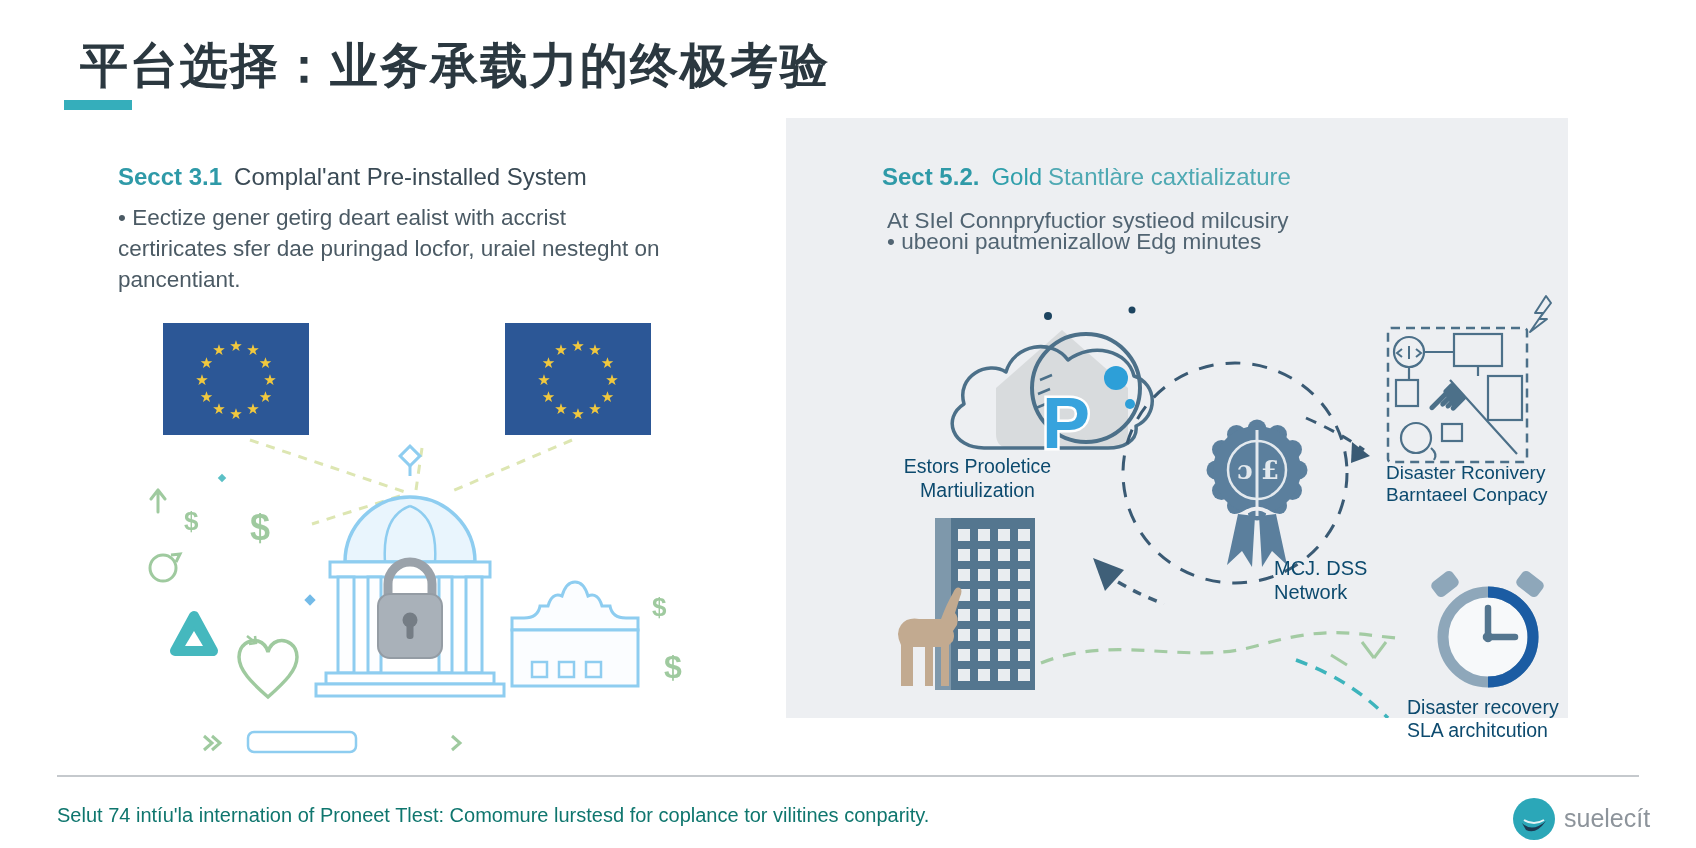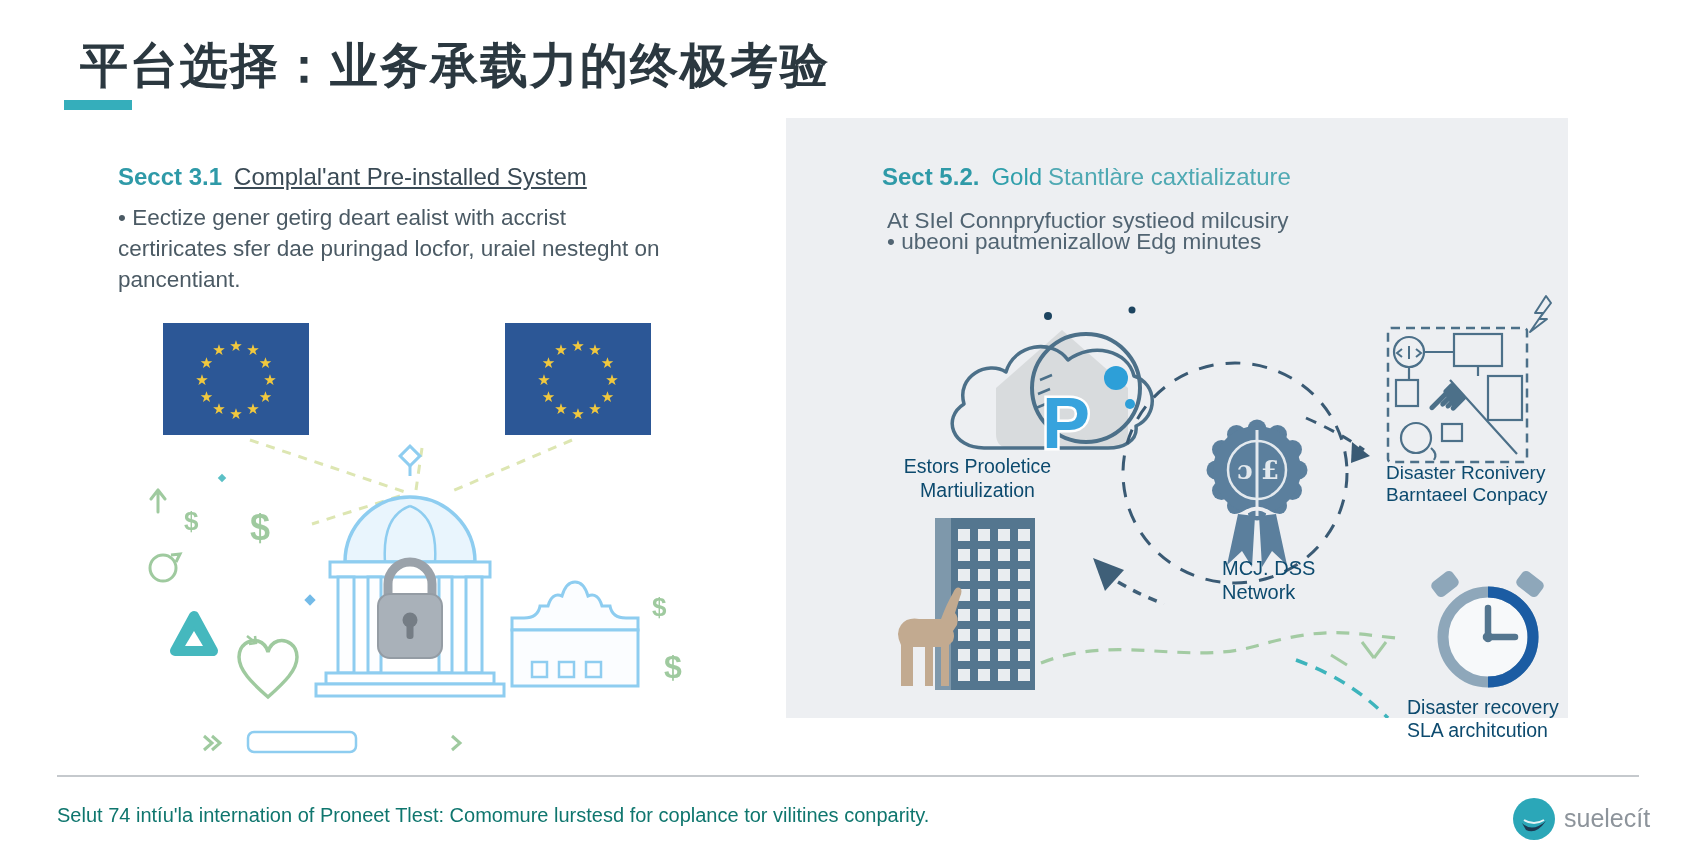--- a/index.html
+++ b/index.html
@@ -4,21 +4,21 @@
 <style>
   html,body{margin:0;padding:0;background:#888;}
   .slide{position:relative;width:1696px;height:848px;background:#ffffff;overflow:hidden;
          font-family:"Liberation Sans","DejaVu Sans",sans-serif;}
   .abs{position:absolute;}
   .title{left:80px;top:34px;font-size:48px;font-weight:800;color:#2b3840;letter-spacing:2px;margin:0;}
   .accent-bar{left:64px;top:100px;width:68px;height:10px;background:#35aebb;}
   .panel{left:786px;top:118px;width:782px;height:600px;background:#edeff2;}
   .sec-head{font-size:24px;white-space:nowrap;}
   .sec-head .num{font-weight:700;color:#2f9aa8;}
-  .sec-head .txt{font-weight:500;color:#3a4a55;margin-left:12px;text-decoration:underline;}
+  .sec-head .txt{font-weight:500;color:#3a4a55;margin-left:12px;}
   .sec-head .bold-teal{font-weight:400;color:#2f9fab;margin-left:12px;}
   .sec-head .rest-teal{font-weight:500;color:#4fa9b3;margin-left:6px;}
   .body-text{font-size:22.5px;line-height:31px;color:#4b5a64;}
   .rbody{font-size:22.5px;line-height:33px;color:#516472;white-space:nowrap;}
   .icon-label{font-size:20px;line-height:23.5px;color:#0c4a6e;white-space:pre-line;}
   .footer-line{left:57px;top:775px;width:1582px;height:2px;background:#c5c9cd;}
   .footer-text{left:57px;top:804px;font-size:20px;color:#0f766e;}
   .brand-text{left:1564px;top:804px;font-size:25px;font-weight:500;color:#8d949b;}
   svg{display:block;}
 </style>
@@ -261,21 +261,21 @@
       <rect x="-13" y="-9" width="26" height="18" rx="5" transform="translate(744,466) rotate(38)" fill="#8ea7ba"></rect>
       <circle cx="702" cy="519" r="45" stroke="#8ea7ba" stroke-width="11" fill="#f7f9fa"></circle>
       <path d="M702,474 A45,45 0 0 1 702,564" stroke="#1b5ca3" stroke-width="11" fill="none"></path>
       <path d="M702,521 L702,490 M700,519 L729,519" stroke="#54768f" stroke-width="6.5" stroke-linecap="round" fill="none"></path>
       <circle cx="702" cy="519" r="5" fill="#54768f"></circle>
     </g>
   </svg>
 
   <div class="abs icon-label" style="left:870px;top:455px;width:215px;text-align:center;font-size:19.5px;">Estors Prooletice
 Martiulization</div>
-  <div class="abs icon-label" style="left:1222px;top:557px;width:160px;">MCJ. DSS
+  <div class="abs icon-label" style="left:1274px;top:557px;width:160px;">MCJ. DSS
 Network</div>
   <div class="abs icon-label" style="left:1407px;top:696px;width:175px;font-size:19.5px;line-height:23px;">Disaster recovery
 SLA architcution</div>
   <div class="abs icon-label" style="left:1386px;top:462px;width:175px;font-size:19px;line-height:22px;">Disaster Rconivery
 Barntaeel Conpacy</div>
 
   <div class="abs footer-line"></div>
   <div class="abs footer-text">Selut 74 intíu'la internation of Proneet Tlest: Comomure lurstesd for coplance tor vilitines conparity.</div>
   <svg class="abs" style="left:1512px;top:797px;" width="44" height="44" viewBox="-22 -22 44 44">
     <circle cx="0" cy="0" r="21" fill="#2ba7b8"></circle>

